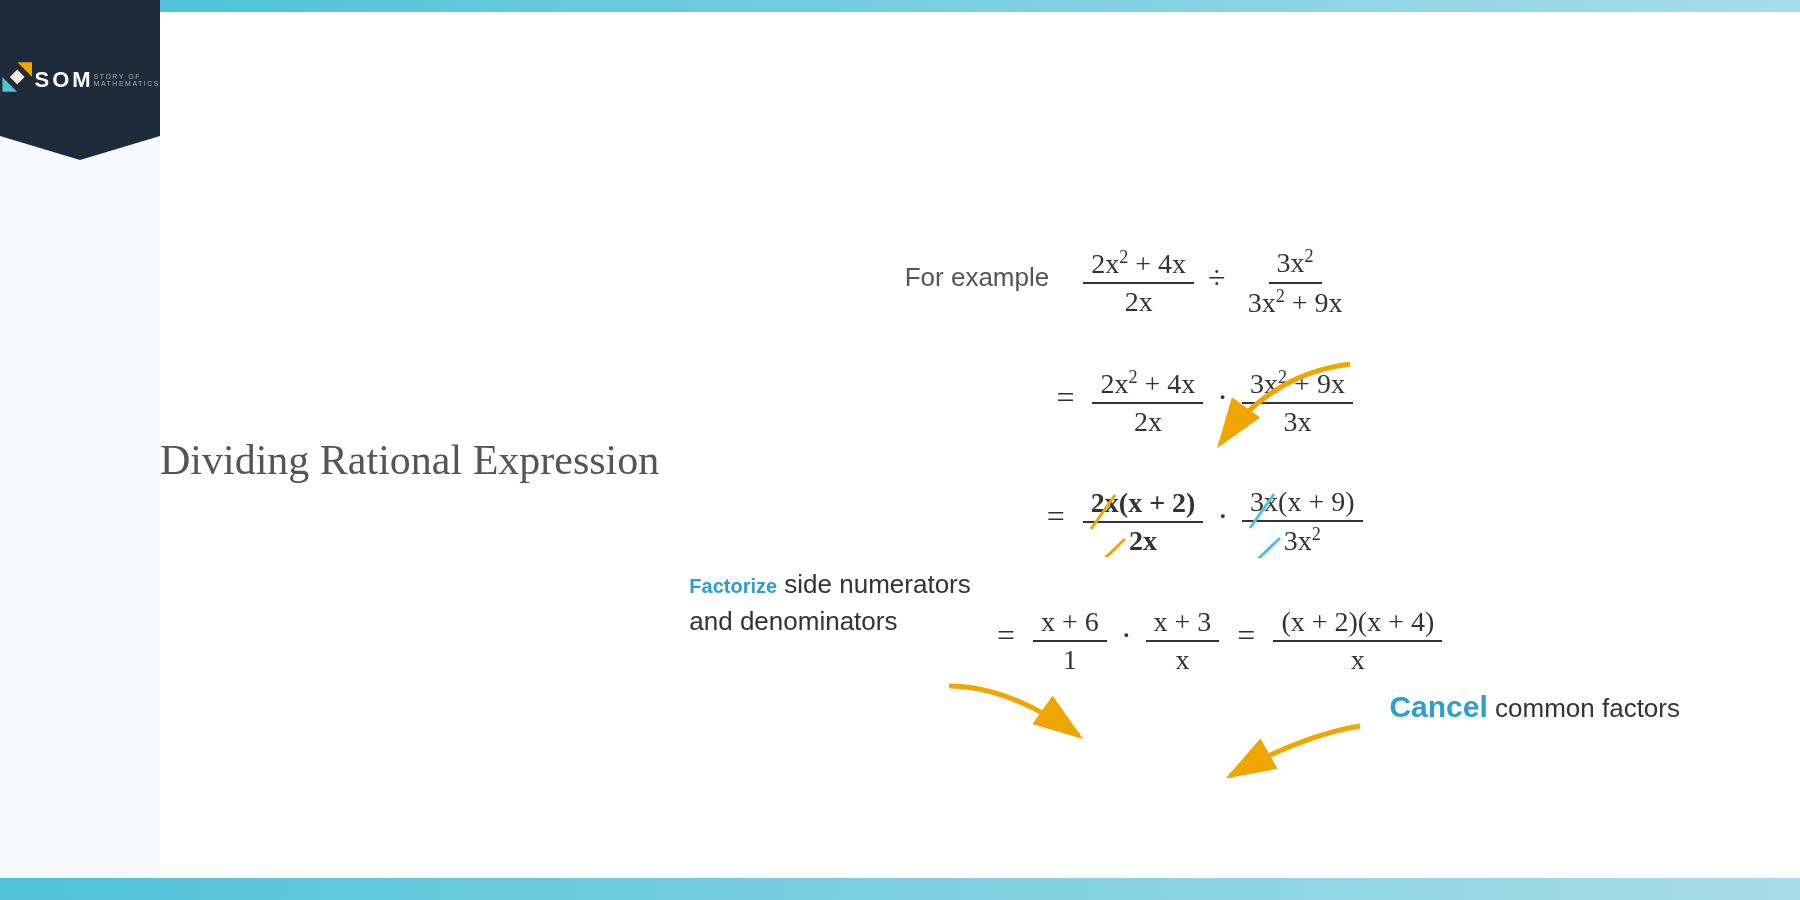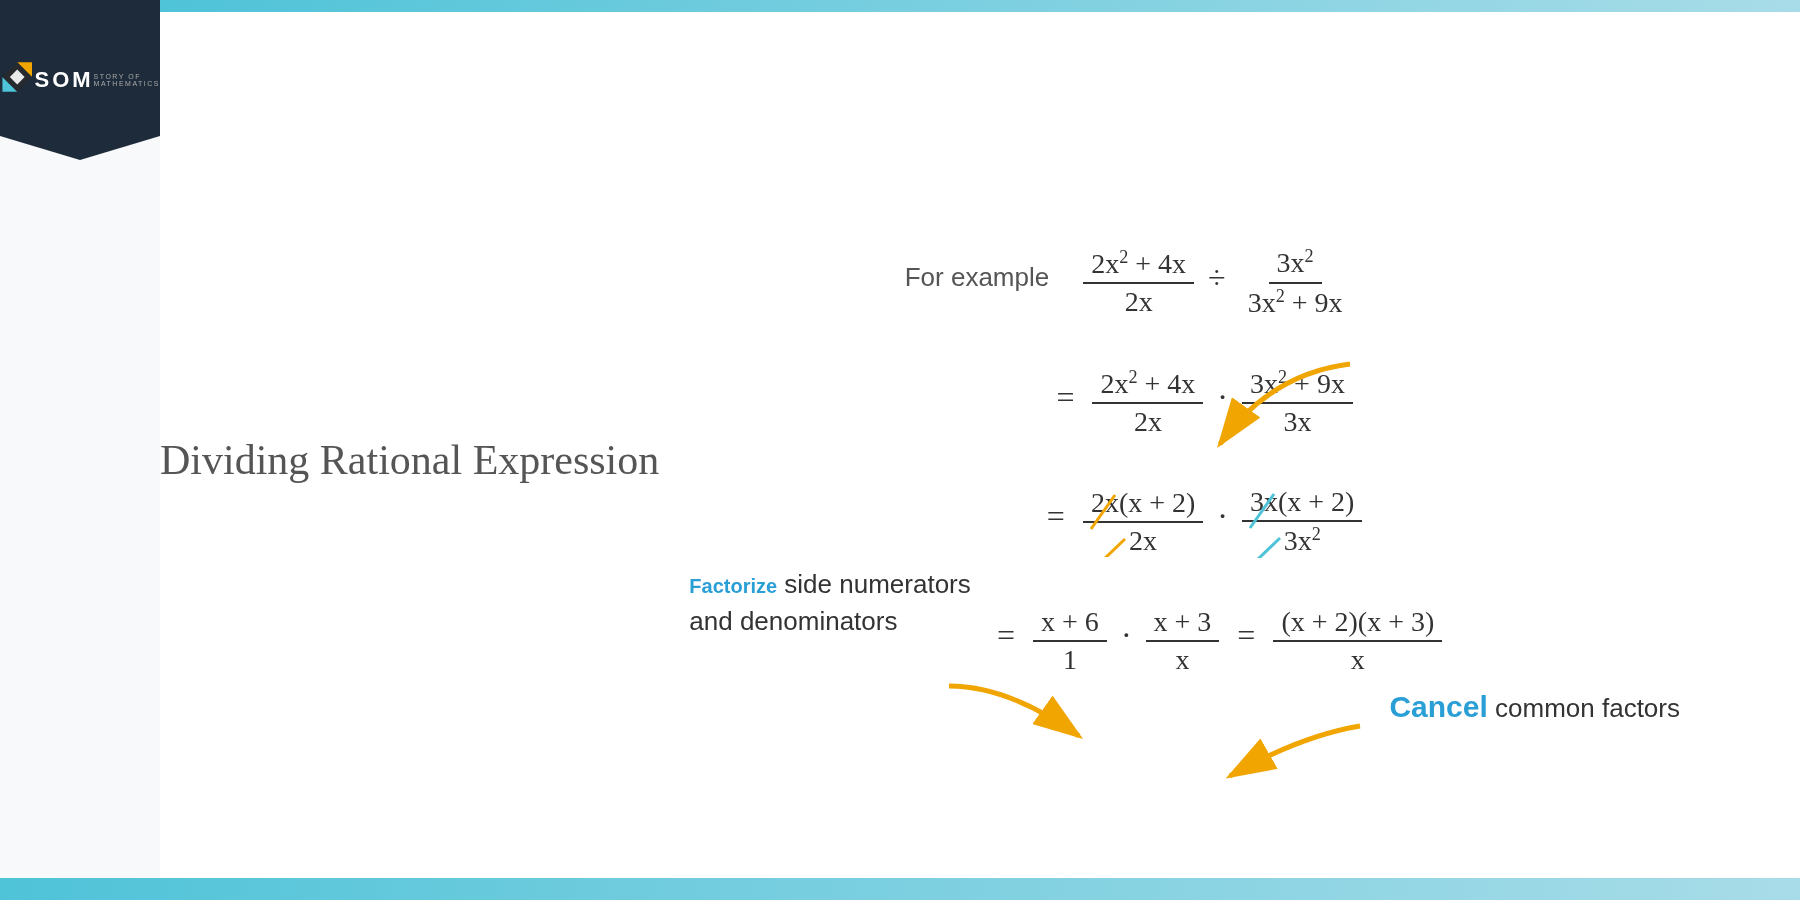--- a/index.html
+++ b/index.html
@@ -276,35 +276,35 @@
       </div>
       <span class="math-op">·</span>
       <div class="fraction">
         <div class="numerator">3x<sup>2</sup> + 9x</div>
         <div class="denominator">3x</div>
       </div>
     </div>
 
     <div class="math-row" style="margin-left: -60px; margin-top: 30px; position: relative;">
       <span class="equals">=</span>
-      <div class="fraction" style="position:relative;">
+      <div class="fraction" style="position:relative;font-weight:bold;">
         <div class="numerator">2x(x + 2)</div>
         <div class="denominator">2x</div>
 
         <svg style="position:absolute; top:0; left:0; width:100%; height:100%; pointer-events:none;">
           <line x1="8" y1="52" x2="32" y2="18" stroke="#f0a500" stroke-width="3"></line>
         </svg>
 
         <svg style="position:absolute; top:0; left:0; width:100%; height:100%; pointer-events:none;">
           <line x1="18" y1="85" x2="42" y2="62" stroke="#f0a500" stroke-width="3"></line>
         </svg>
       </div>
       <span class="math-op">·</span>
       <div class="fraction" style="position:relative;">
-        <div class="numerator">3x(x + 2)</div>
+        <div class="numerator">3x(x + 9)</div>
         <div class="denominator">3x<sup>2</sup></div>
 
         <svg style="position:absolute; top:0; left:0; width:100%; height:100%; pointer-events:none;">
           <line x1="8" y1="52" x2="32" y2="18" stroke="#4fc3d8" stroke-width="3"></line>
         </svg>
 
         <svg style="position:absolute; top:0; left:0; width:100%; height:100%; pointer-events:none;">
           <line x1="14" y1="85" x2="38" y2="62" stroke="#4fc3d8" stroke-width="3"></line>
         </svg>
       </div>
@@ -316,21 +316,21 @@
         <div class="numerator">x + 6</div>
         <div class="denominator">1</div>
       </div>
       <span class="math-op">·</span>
       <div class="fraction">
         <div class="numerator">x + 3</div>
         <div class="denominator">x</div>
       </div>
       <span class="equals">=</span>
       <div class="fraction">
-        <div class="numerator">(x + 2)(x + 3)</div>
+        <div class="numerator">(x + 2)(x + 4)</div>
         <div class="denominator">x</div>
       </div>
     </div>
 
 
     <div class="arrow-flip">
       <svg width="180" height="120">
         <path d="M 160,10 Q 80,20 30,90" stroke="#f0a500" stroke-width="5" fill="none" marker-end="url(#arrowOrange1)"></path>
         <defs>
           <marker id="arrowOrange1" markerWidth="10" markerHeight="7" refX="9" refY="3.5" orient="auto">

